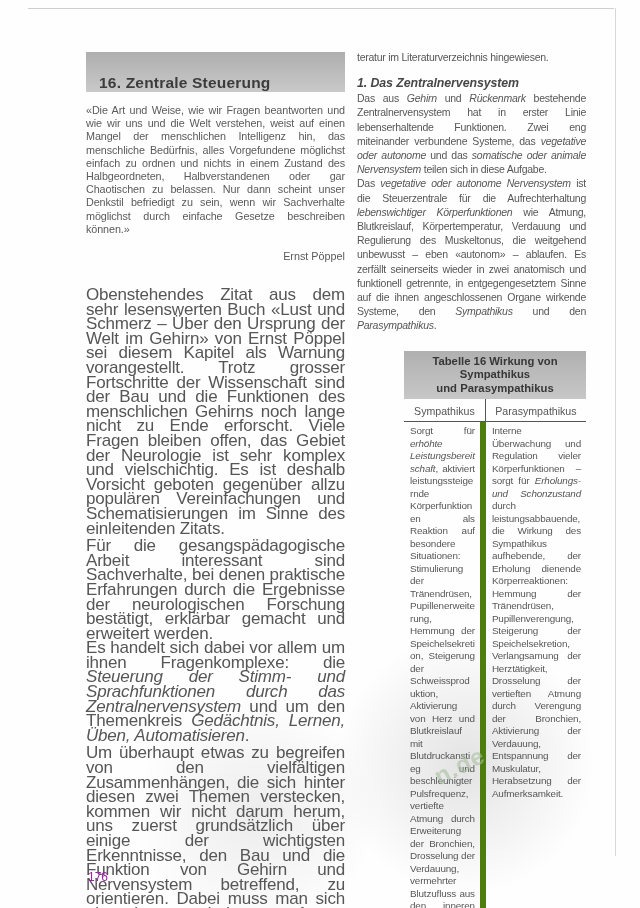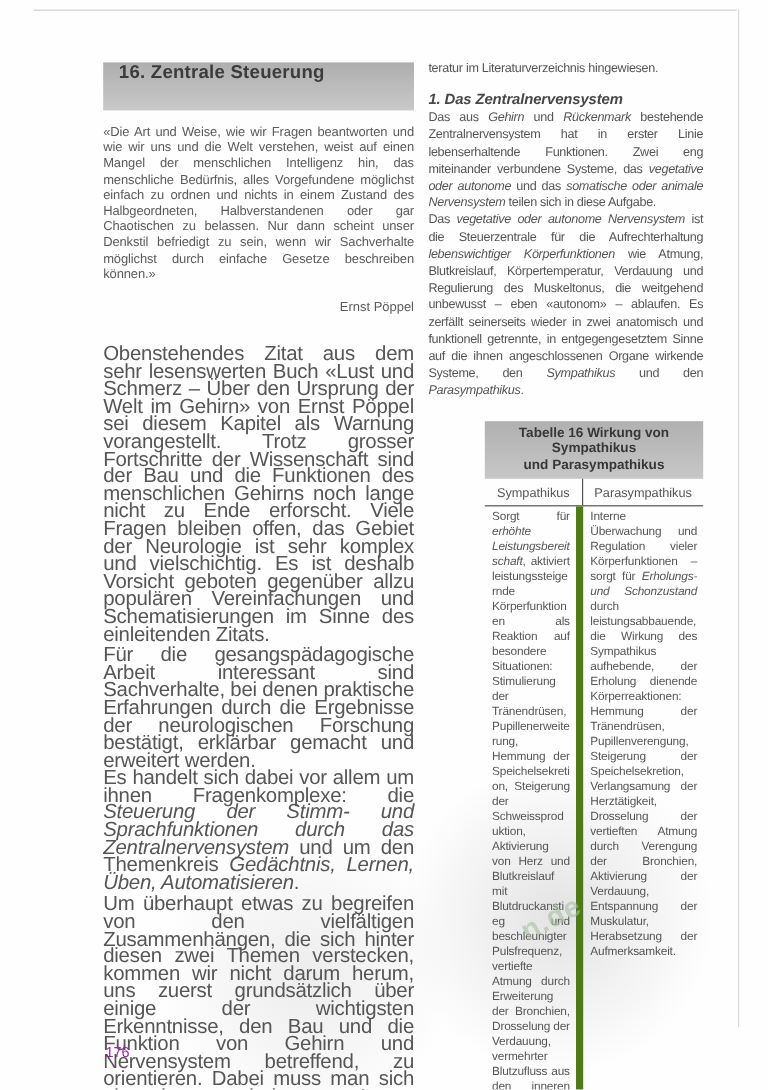--- a/index.html
+++ b/index.html
@@ -18,21 +18,21 @@
   .wm-blob2{position:absolute;left:130px;top:690px;width:250px;height:250px;border-radius:50%;
     background:radial-gradient(circle,rgba(215,215,215,0.45) 0%,rgba(255,255,255,0) 68%);}
   .wm-text{position:absolute;left:433px;top:752px;transform:rotate(-27deg);
     font-size:24px;font-weight:bold;letter-spacing:1px;color:rgba(167,190,158,0.6);
     pointer-events:none;}
 
   .col-left{position:absolute;left:86px;top:52px;width:259px;}
   .col-right{position:absolute;left:357px;top:50px;width:229px;}
 
   .chapter-bar{height:40px;background:linear-gradient(180deg,#aeaeae,#c9c9c9);
-    display:flex;align-items:flex-start;padding-left:13px;box-sizing:border-box;
+    display:flex;align-items:flex-end;padding-left:13px;box-sizing:border-box;
     font-weight:bold;font-size:15.5px;color:#3c3c3c;letter-spacing:0.2px;}
 
   .quote{margin:12px 0 0;font-size:10.8px;line-height:13.2px;letter-spacing:-0.1px;
     text-align:justify;color:#5a5a5a;}
   .quote-attr{text-align:right;font-size:10.8px;color:#5a5a5a;margin-top:14px;}
 
   .body{margin:0;font-size:17px;line-height:14.6px;letter-spacing:-0.2px;
     text-align:justify;color:#565656;}
   .col-right .body{font-size:10.5px;line-height:14.2px;letter-spacing:-0.25px;}
   .gap{margin-top:3px;}

